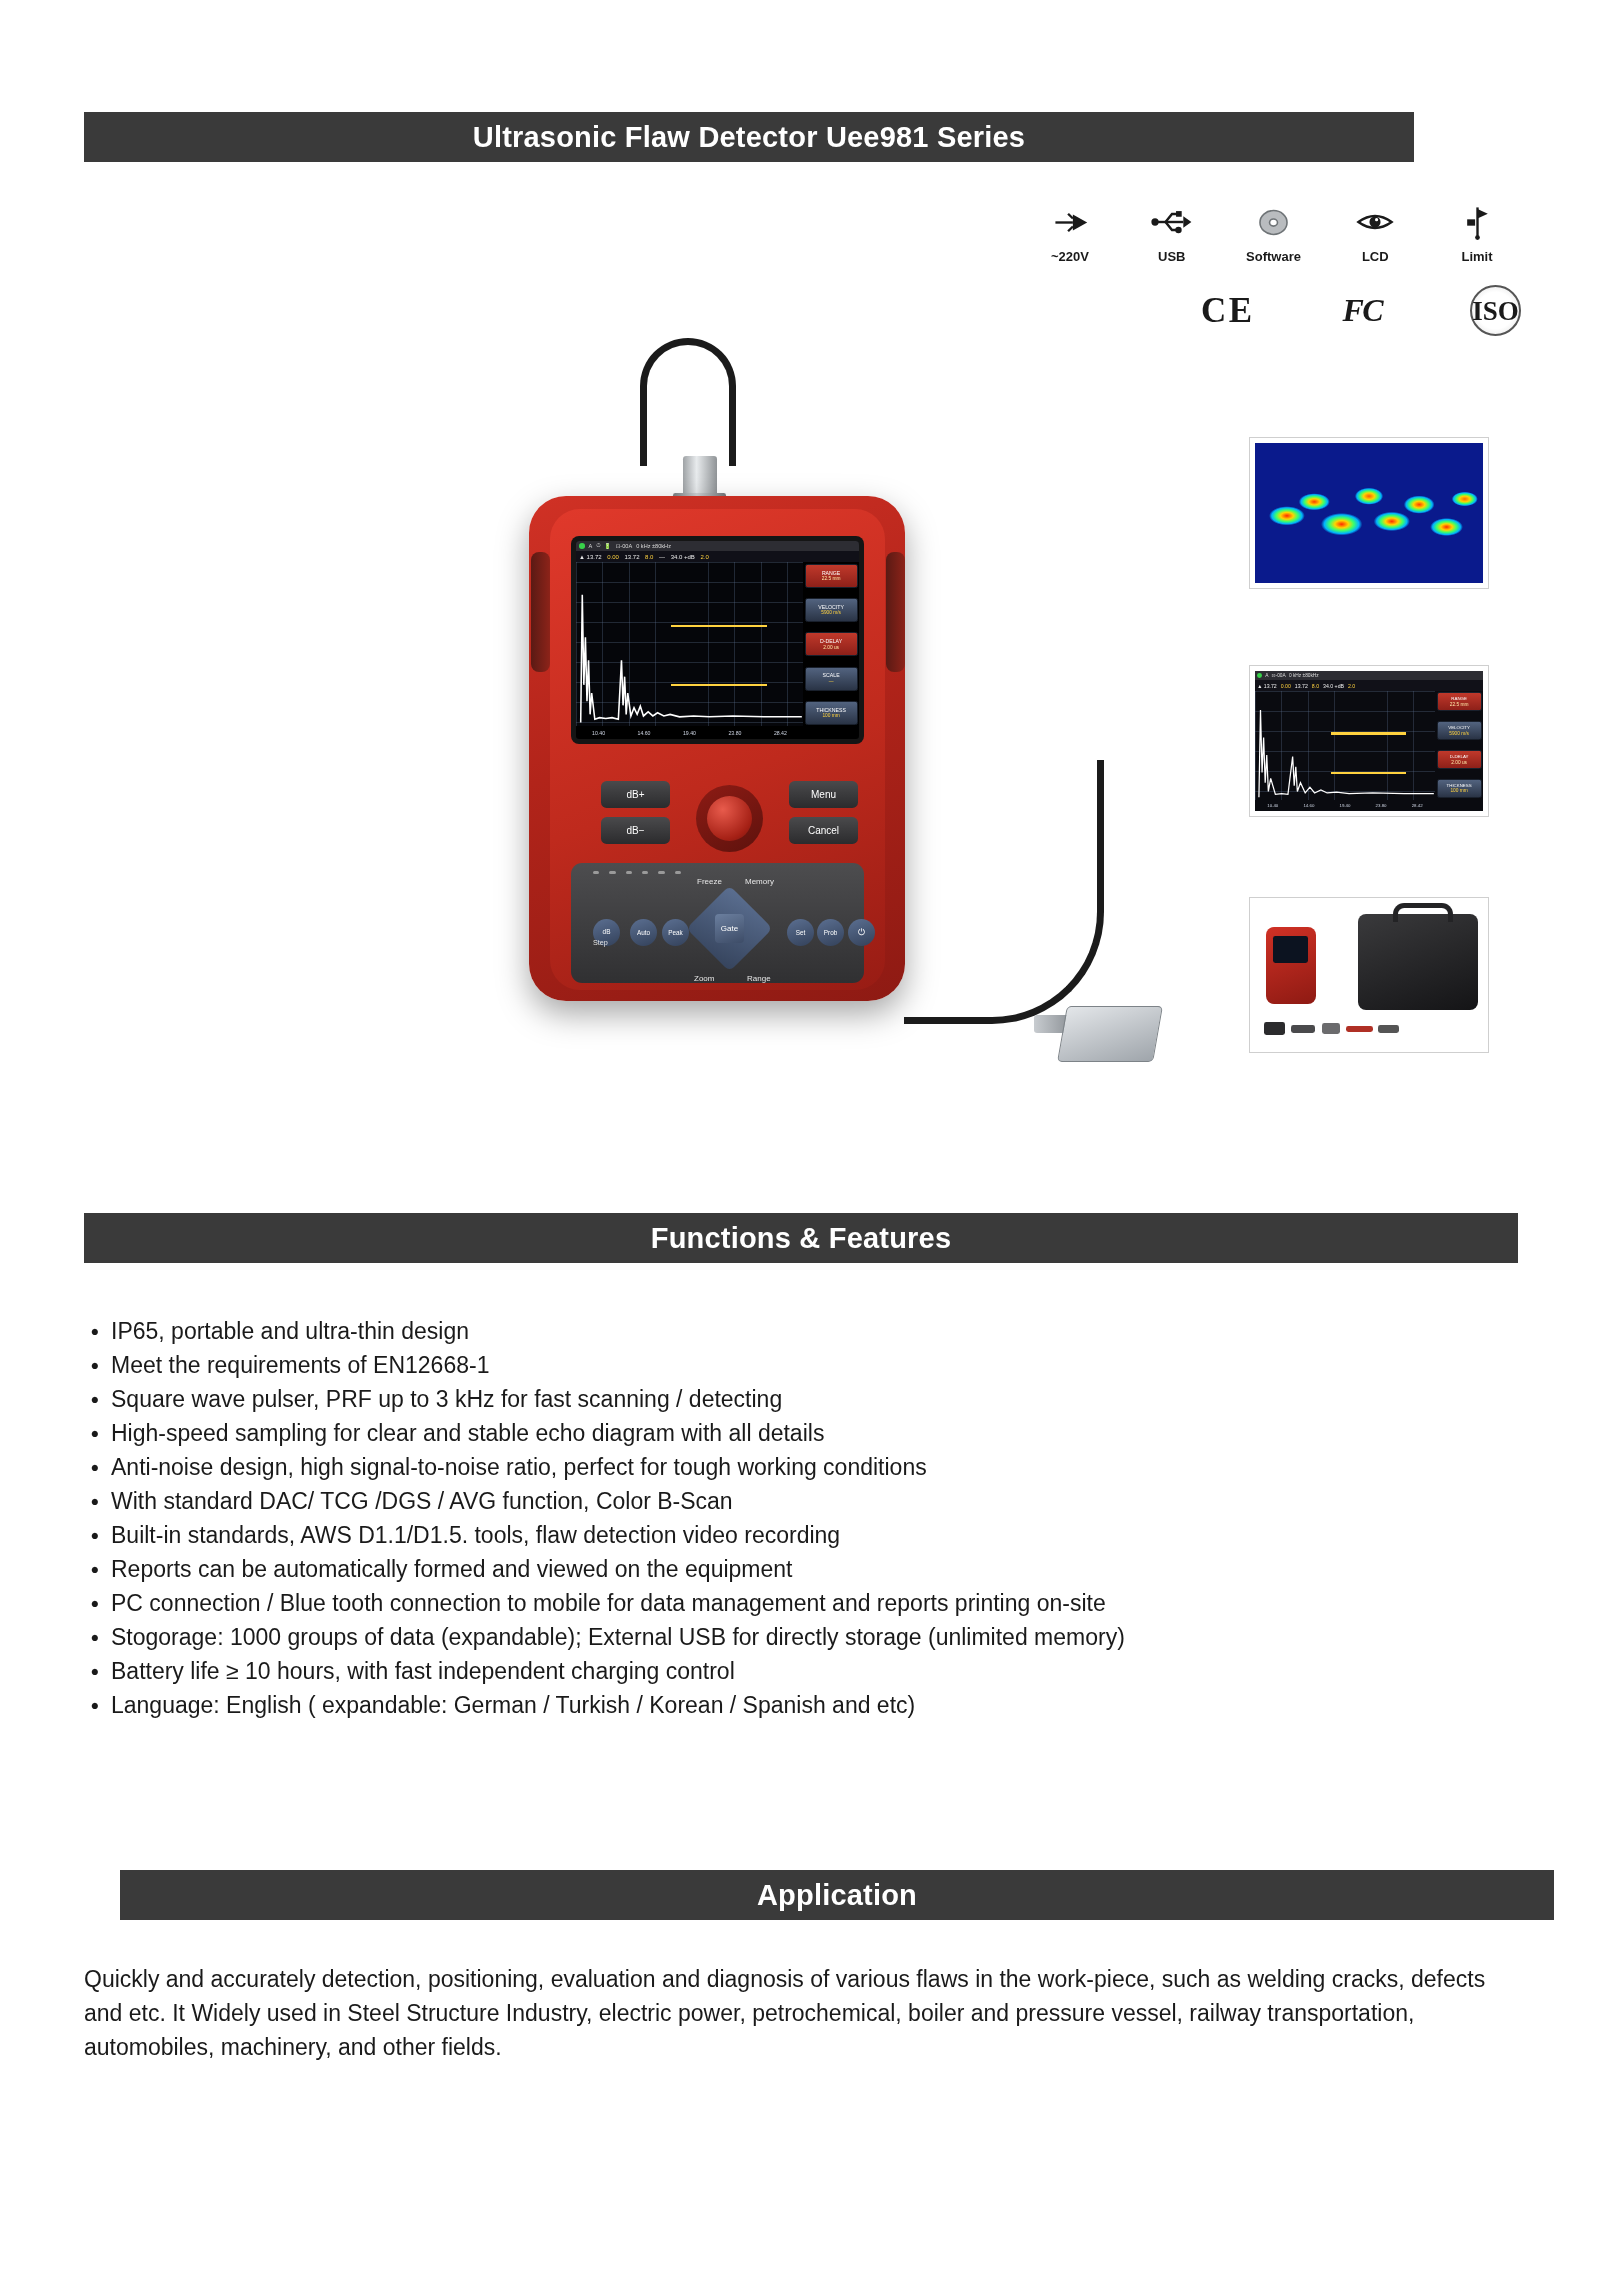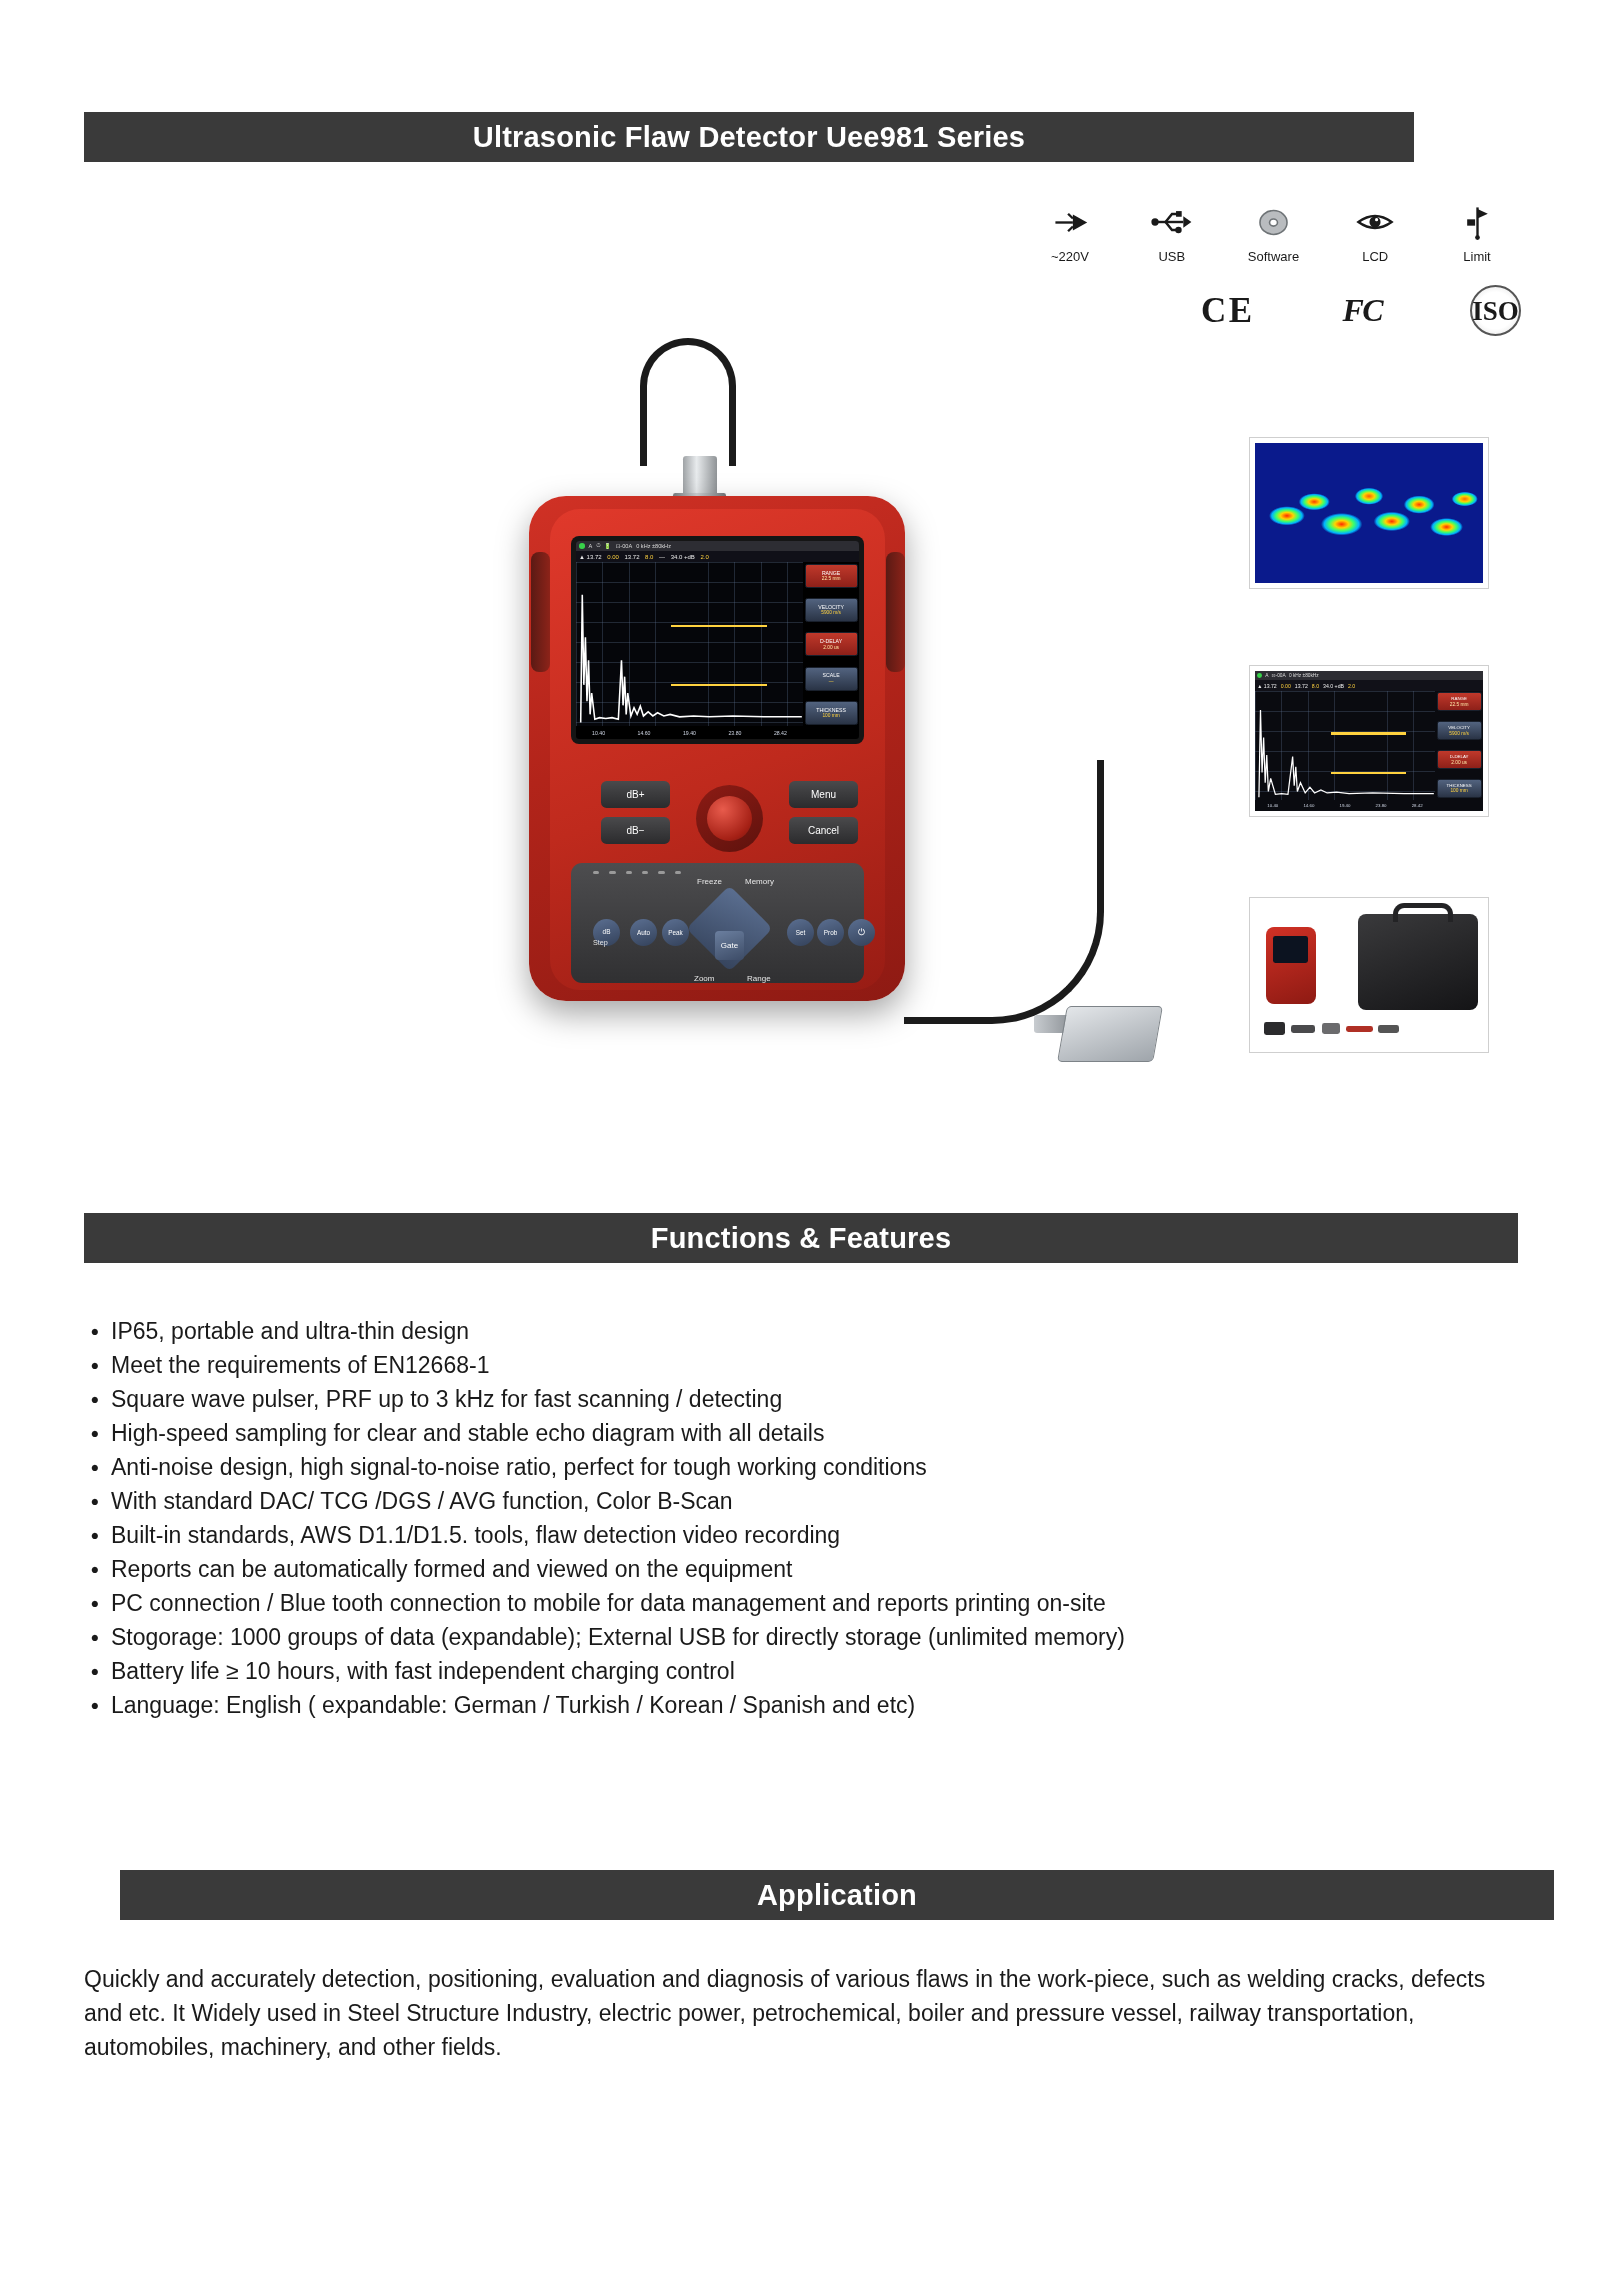--- a/index.html
+++ b/index.html
@@ -53,21 +53,21 @@
   }
   .icon-cell .glyph {
     height: 42px;
     display: flex;
     align-items: center;
     justify-content: center;
   }
   .icon-cell .cap {
     margin-top: 5.6px;
     font-size: 13px;
-    font-weight: normal;
+    font-weight: bold;
     color: #1a1a1a;
   }
 
   
   .cert-row {
     position: absolute;
     left: 1201px; top: 284px;
     width: 320px; height: 53px;
     display: flex;
     align-items: center;
@@ -264,21 +264,21 @@
     width: 96px; height: 88px;
   }
   .dpad .diamond {
     position: absolute; left: 17.6px; top: 11.2px;
     width: 61px; height: 61px;
     background: linear-gradient(160deg,#5b6f91,#35435c);
     transform: rotate(45deg);
     border-radius: 6.4px;
   }
   .dpad .center {
-    position: absolute; left: 34px; top: 44px;
+    position: absolute; left: 34px; top: 27px;
     width: 29px; height: 29px;
     background: linear-gradient(160deg,#6b7f9f,#3d4c67);
     border-radius: 4px;
     color: #fff; font-size: 8px;
     display: flex; align-items: center; justify-content: center;
   }
   .dlabel { position: absolute; color: #e6e6e6; font-size: 8px; }
   .btn-round {
     position: absolute;
     width: 27px; height: 27px; border-radius: 50%;

